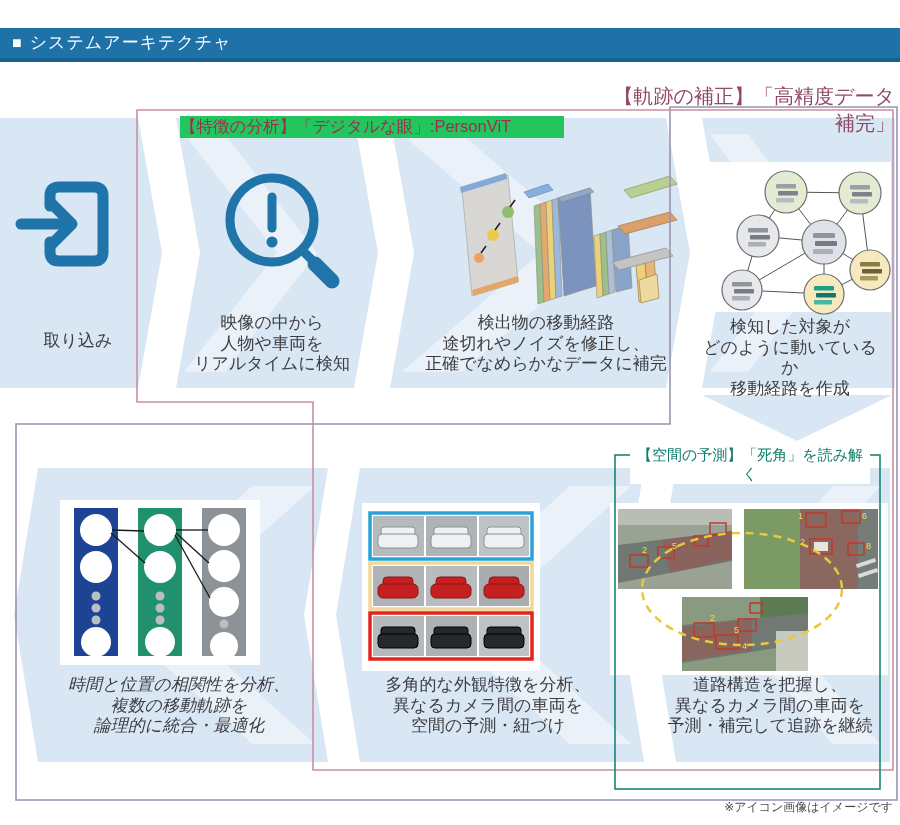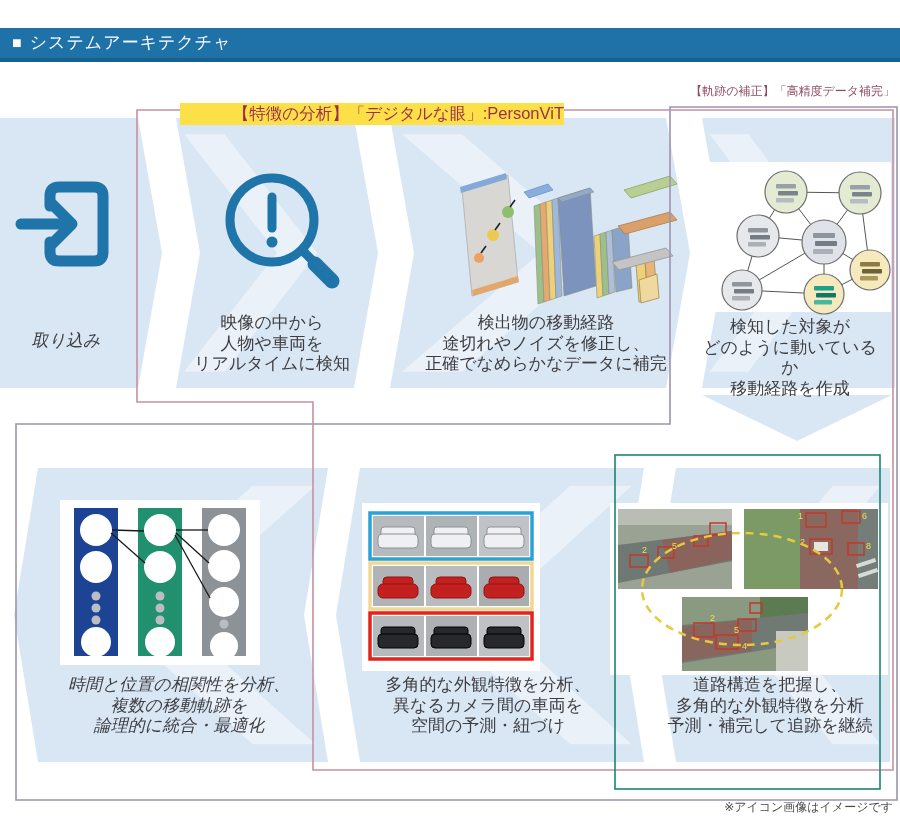--- a/index.html
+++ b/index.html
@@ -24,37 +24,37 @@
   .wm,.wm2{position:absolute;inset:0;background:rgba(255,255,255,0.45);}
   .wm{clip-path:polygon(4% 6%,24% 6%,70% 50%,24% 94%,4% 94%,50% 50%);}
   .wm2{clip-path:polygon(96% 6%,76% 6%,30% 50%,76% 94%,96% 94%,50% 50%);}
 
   .down-tri{position:absolute;left:702px;top:395px;width:190px;height:46px;background:#d9e7f5;
             clip-path:polygon(0 0,100% 0,50% 100%);z-index:2;}
 
   
   .cap{position:absolute;z-index:10;color:#3d3d40;font-size:17px;line-height:20.5px;
        text-align:center;white-space:pre-line;}
-  .c1{left:0px;top:331px;width:132px;font-style:italic;}
+  .c1{left:12px;top:331px;width:132px;}
   .c2{left:182px;top:313px;width:180px;}
   .c3{left:396px;top:313px;width:300px;}
   .c4{left:700px;top:317px;width:180px;}
   .c5{left:36px;top:675px;width:286px;font-style:italic;}
   .c6{left:338px;top:675px;width:300px;}
   .c7{left:656px;top:675px;width:228px;}
 
   
   .gfx{position:absolute;z-index:5;}
 
   
   .outlines{position:absolute;left:0;top:0;z-index:30;pointer-events:none;}
 
   
-  .lbl{position:absolute;z-index:35;font-size:12px;}
-  .lbl-feature{left:180px;top:103px;width:384px;text-align:right;background:#fde047;
+  .lbl{position:absolute;z-index:35;font-size:20px;}
+  .lbl-feature{left:180px;top:116px;width:384px;text-align:left;background:#22c55e;
                color:#9d2f4c;font-size:16.5px;}
   .lbl-traj{left:595px;top:83px;width:300px;text-align:right;color:#8f4a63;}
   .lbl-spatial{left:630px;top:446px;width:240px;text-align:center;background:#ffffff;
                color:#107e6c;font-size:15px;z-index:36;}
 
   .footnote{position:absolute;right:7px;top:799px;font-size:12px;color:#4a4a4a;z-index:10;}
 </style>
 </head>
 <body>
 
@@ -97,21 +97,21 @@
   <div class="cap c4">検知した対象が
 どのように動いているか
 移動経路を作成</div>
   <div class="cap c5">時間と位置の相関性を分析、
 複数の移動軌跡を
 論理的に統合・最適化</div>
   <div class="cap c6">多角的な外観特徴を分析、
 異なるカメラ間の車両を
 空間の予測・紐づけ</div>
   <div class="cap c7">道路構造を把握し、
-多角的な外観特徴を分析
+異なるカメラ間の車両を
 予測・補完して追跡を継続</div>
 
   <svg class="gfx" style="left:14px;top:176px" width="100" height="96" viewBox="0 0 100 96">
     <path d="M36,30 V20 q0,-9 9,-9 H80 q9,0 9,9 V76 q0,9 -9,9 H45 q-9,0 -9,-9 V66" fill="none" stroke="#1f74a9" stroke-width="11" stroke-linecap="round"></path>
     <line x1="7" y1="48" x2="50" y2="48" stroke="#1f74a9" stroke-width="11" stroke-linecap="round"></line>
     <path d="M38,28 L58,48 L38,68" fill="none" stroke="#1f74a9" stroke-width="11" stroke-linecap="round" stroke-linejoin="round"></path>
   </svg>
 
   <svg class="gfx" style="left:215px;top:166px" width="130" height="135" viewBox="0 0 130 135">
     <circle cx="57" cy="54" r="42" fill="none" stroke="#1f74a9" stroke-width="9"></circle>
@@ -375,16 +375,17 @@
   </svg>
 
   <svg class="outlines" width="900" height="825" viewBox="0 0 900 825">
     <path d="M670,107 L897,107 L897,800 L16,800 L16,424 L670,424 Z" fill="none" stroke="#9b94af" stroke-width="1.6"></path>
     <path d="M137,110 L893,110 L893,770 L313,770 L313,402 L137,402 Z" fill="none" stroke="#c990a2" stroke-width="1.6"></path>
     <rect x="615" y="455" width="265" height="334" fill="none" stroke="#1a8573" stroke-width="1.6"></rect>
   </svg>
 
   <div class="lbl lbl-feature">【特徴の分析】「デジタルな眼」:PersonViT</div>
   <div class="lbl lbl-traj">【軌跡の補正】「高精度データ補完」</div>
+  <div class="lbl lbl-spatial">【空間の予測】「死角」を読み解く</div>
 
   <div class="footnote">※アイコン画像はイメージです</div>
 
 </div>
 
 </body></html>

